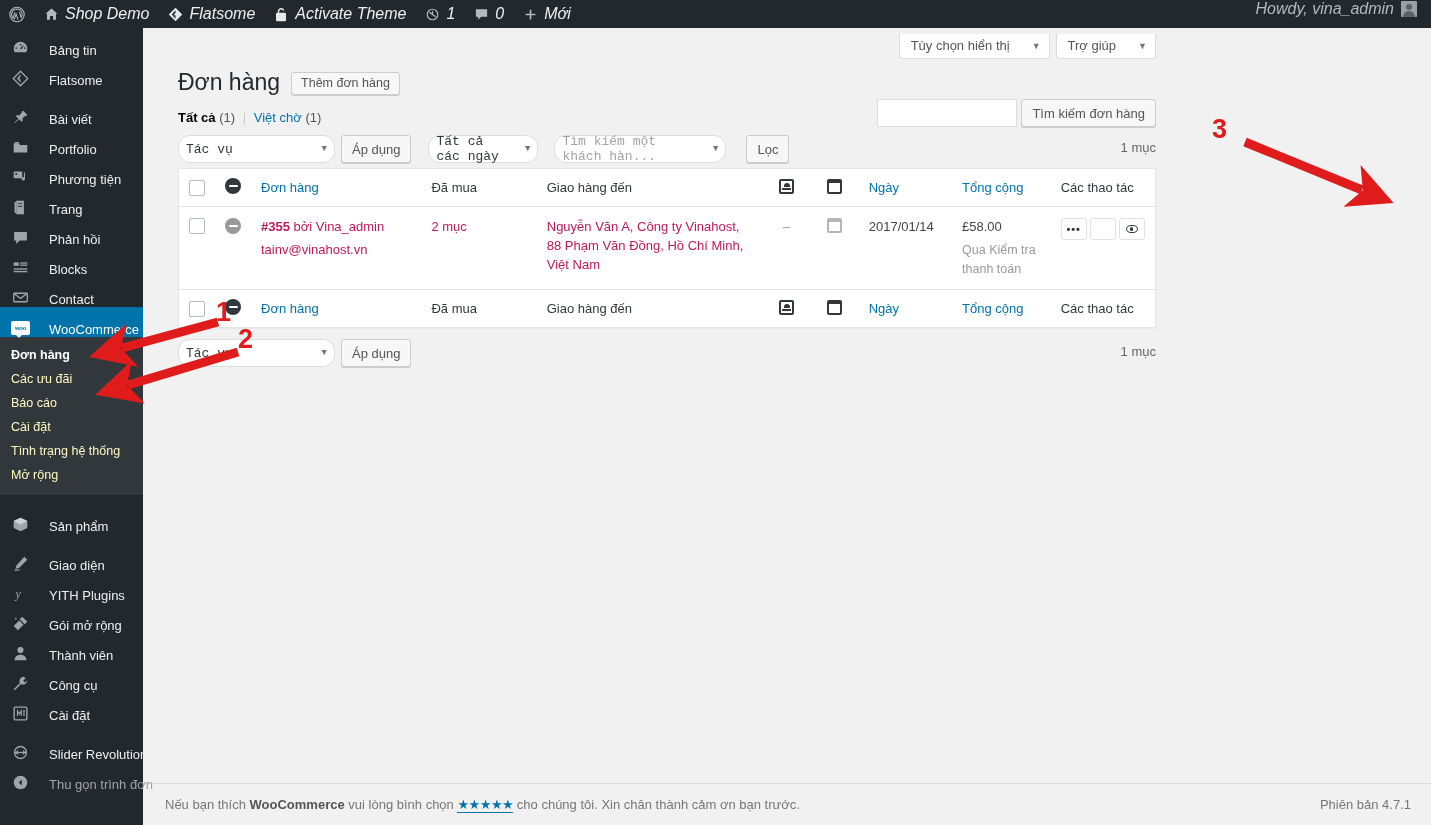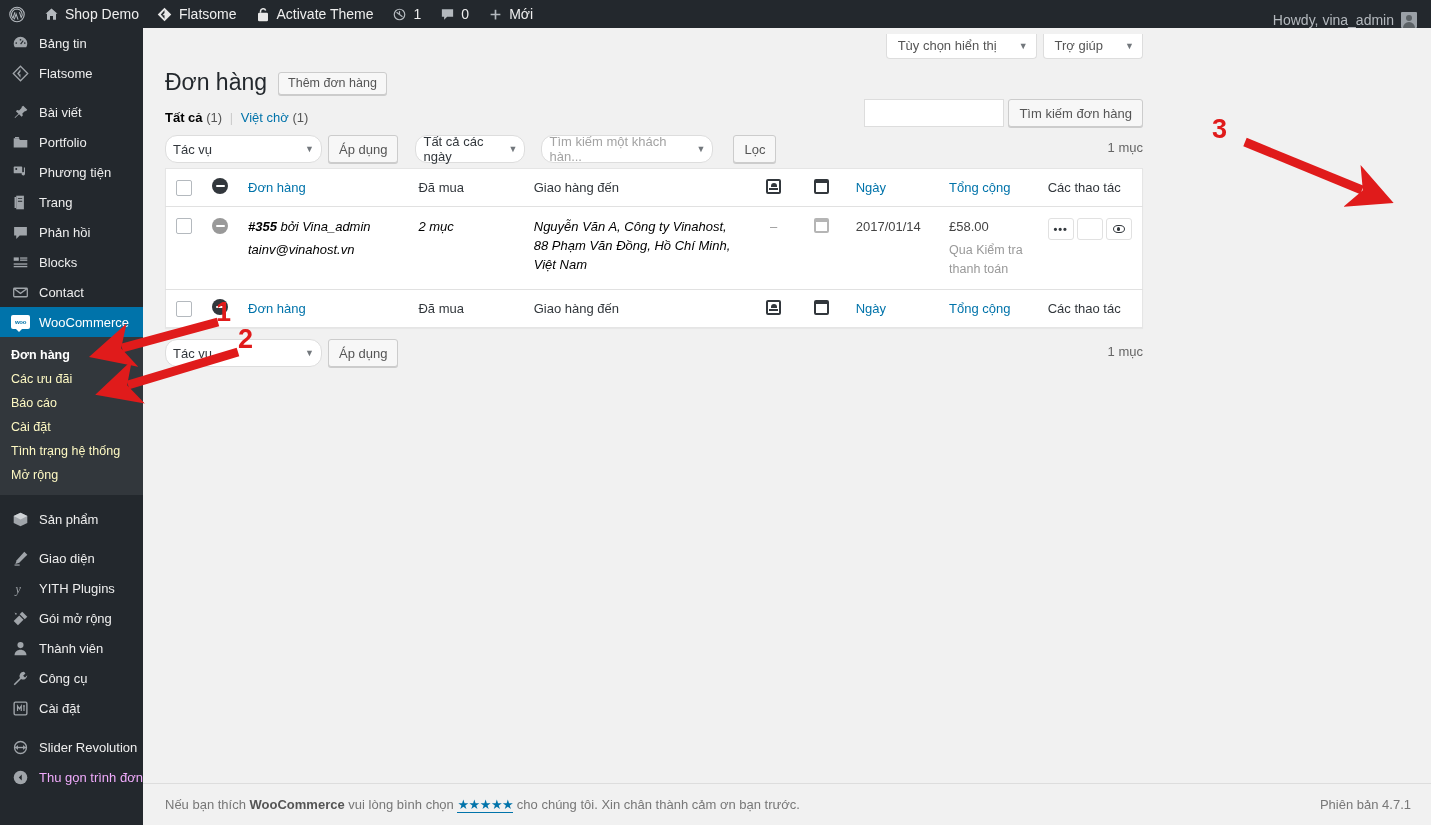--- a/index.html
+++ b/index.html
@@ -13,23 +13,24 @@
     color: #444;
   }
   #root { position: relative; width: 1431px; height: 825px; }
 
   
   #adminbar {
     position: absolute; top: 0; left: 0;
     width: 1431px; height: 28px;
     background: #23282d;
     color: #eee;
-    display: flex; align-items: flex-end;
-    font-size: 14px;
+    display: flex; align-items: flex-start;
+    font-size: 16px;
     z-index: 50;
+    font-style: italic;
   }
   .ab-item {
     display: flex; align-items: center; gap: 6px;
     height: 28px; padding: 0 9px;
     color: #b4b9be; white-space: nowrap; cursor: pointer;
   }
   .ab-item .lbl { color: #eee; }
   .ab-icon { display: inline-flex; align-items: center; justify-content: center;
              width: 16px; height: 16px; color: #b4b9be; font-size: 14px; line-height: 1; }
   .ab-spacer { flex: 1; }
@@ -42,26 +43,26 @@
       border-radius:6px 6px 0 0; background:#5b6165; }
 
   
   #sidebar {
     position: absolute; top: 28px; left: 0;
     width: 143px; height: 797px;
     background: #23282d;
     z-index: 40;
   }
   .menu-item {
-    display: flex; align-items: center; gap: 9px;
+    display: flex; align-items: flex-end; gap: 19px;
     height: 30px; padding: 0 0 0 11px;
     color: #eee; font-size: 13px; cursor: pointer;
     white-space: nowrap;
   }
-  .menu-item.dim { color: #f0abfc; }
+  .menu-item.dim { color: #a3a3a3; }
   .menu-item.current { background: #0073aa; color: #fff; }
   .menu-sep { height: 9px; }
   .mi-icon { width: 19px; height: 19px; display:inline-flex; align-items:center; justify-content:center;
              color: #a0a5aa; flex: none; }
   .menu-item.current .mi-icon { color: #fff; }
   .submenu { background: #32373c; padding: 6px 0 8px 0; }
   .sub-item {
     display: block; padding: 3px 0 3px 11px;
     color: #fef9c3; font-size: 12.5px; line-height: 18px; cursor: pointer;
     white-space: nowrap;
@@ -72,21 +73,21 @@
     display:flex; align-items:center; justify-content:center;
     font-size: 6px; font-weight: bold; color: #0073aa; letter-spacing: -0.3px;
     position: relative;
   }
   .woo-badge::after { content:""; position:absolute; left:4px; bottom:-3px;
     border-left:4px solid transparent; border-right:4px solid transparent; border-top:4px solid #fff; }
   .collapse-item { color: #b4b9be; }
 
   
   #main {
-    position: absolute; top: 28px; left: 143px;
+    position: absolute; top: 28px; left: 156px;
     width: 1020px; height: 797px;
     background: #f1f1f1;
   }
   #screen-meta {
     display: flex; justify-content: flex-end; gap: 6px;
     padding: 6px 20px 0 0;
   }
   .meta-tab {
     background: #fff; border: 1px solid #ddd; border-top: none;
     border-radius: 0 0 4px 4px;
@@ -119,21 +120,21 @@
   .subsubsub { margin: 13px 0 0 0; font-size: 13px; color: #555; }
   .subsubsub a { color: #0073aa; text-decoration: none; cursor: pointer; }
   .subsubsub .current { color: #000; font-weight: 600; }
   .subsubsub .count { color: #555; font-weight: 400; }
   .subsubsub .sep { color: #ccc; margin: 0 4px; }
 
   .tablenav { display: flex; align-items: center; gap: 6px; margin-top: 9px; position: relative; height: 30px;}
   .tablenav.bottom { margin-top: 10px; }
   select.wp-select, .fake-select {
     height: 28px; border: 1px solid #ddd; border-radius: 12px; background: #fff;
-    font-size: 13px; color: #32373c; padding: 0 24px 0 7px; font-family: Liberation Sans, sans-serif;
+    font-size: 13px; color: #32373c; padding: 0 24px 0 7px; font-family: Liberation Mono, monospace;
     appearance: none; position: relative; display: flex; align-items: center; cursor: pointer;
   }
   .fake-select .caret { position: absolute; right: 7px; top: 50%; transform: translateY(-50%);
       font-size: 9px; color: #72777c; }
   .fake-select.placeholder { color: #a3a3a3; }
   .displaying-num { position: absolute; right: 0; top: 6px; font-size: 13px; color: #666; }
 
   
   table.wp-list-table {
     width: 100%; border-collapse: collapse; background: #fff;
@@ -168,21 +169,21 @@
   .status-dot {
     width: 16px; height: 16px; border-radius: 50%;
     display: inline-block; position: relative;
   }
   .status-dot.dark { background: #32373c; }
   .status-dot.gray { background: #999; }
   .status-dot::after {
     content: ""; position: absolute; left: 3.5px; top: 7px;
     width: 9px; height: 2px; background: #fff; border-radius: 1px;
   }
-  .link { color: #000000; text-decoration: none; cursor: pointer; font-style: italic; }
+  .link { color: #be185d; text-decoration: none; cursor: pointer; }
   .order-num { font-weight: 600; }
   .order-email { display: block; margin-top: 4px; }
   .total-sub { color: #999; font-size: 12.5px; display: block; margin-top: 4px; line-height: 1.5;}
 
   .icon-origin, .icon-note {
     display: inline-block; width: 15px; height: 15px; position: relative;
   }
   .icon-origin { border: 2px solid #32373c; border-radius: 2px; }
   .icon-origin::after { content:""; position:absolute; left:2.5px; top:2px; width:6px;height:4px;
     background:#32373c; border-radius: 3px 3px 0 0;}

